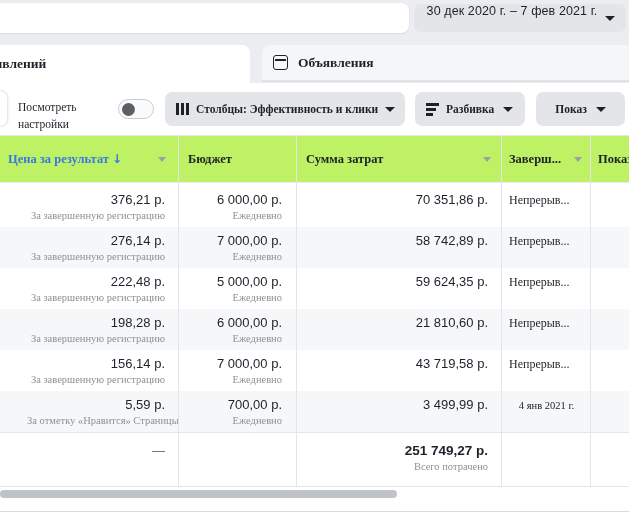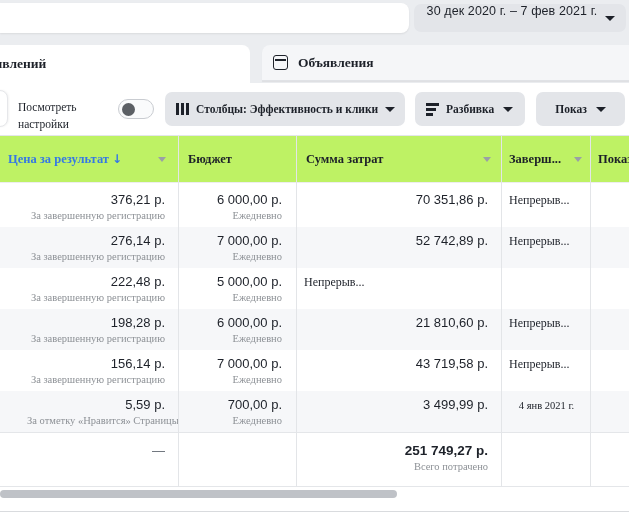--- a/index.html
+++ b/index.html
@@ -234,36 +234,39 @@
   <div class="trow">
     <div class="cell c1">
       <div class="val">276,14 р.</div>
       <div class="sub">За завершенную регистрацию</div>
     </div>
     <div class="cell c2">
       <div class="val">7 000,00 р.</div>
       <div class="sub">Ежедневно</div>
     </div>
     <div class="cell c3">
-      <div class="val">52 742,89 р.</div>
+      <div class="val">58 742,89 р.</div>
     </div>
     <div class="cell c4">
       <div class="ends">Непрерыв...</div>
     </div>
     <div class="cell c5"></div>
   </div>
 
   <div class="trow">
     <div class="cell c1">
       <div class="val">222,48 р.</div>
       <div class="sub">За завершенную регистрацию</div>
     </div>
     <div class="cell c2">
       <div class="val">5 000,00 р.</div>
       <div class="sub">Ежедневно</div>
+    </div>
+    <div class="cell c3">
+      <div class="val">59 624,35 р.</div>
     </div>
     <div class="cell c4">
       <div class="ends">Непрерыв...</div>
     </div>
     <div class="cell c5"></div>
   </div>
 
   <div class="trow">
     <div class="cell c1">
       <div class="val">198,28 р.</div>

